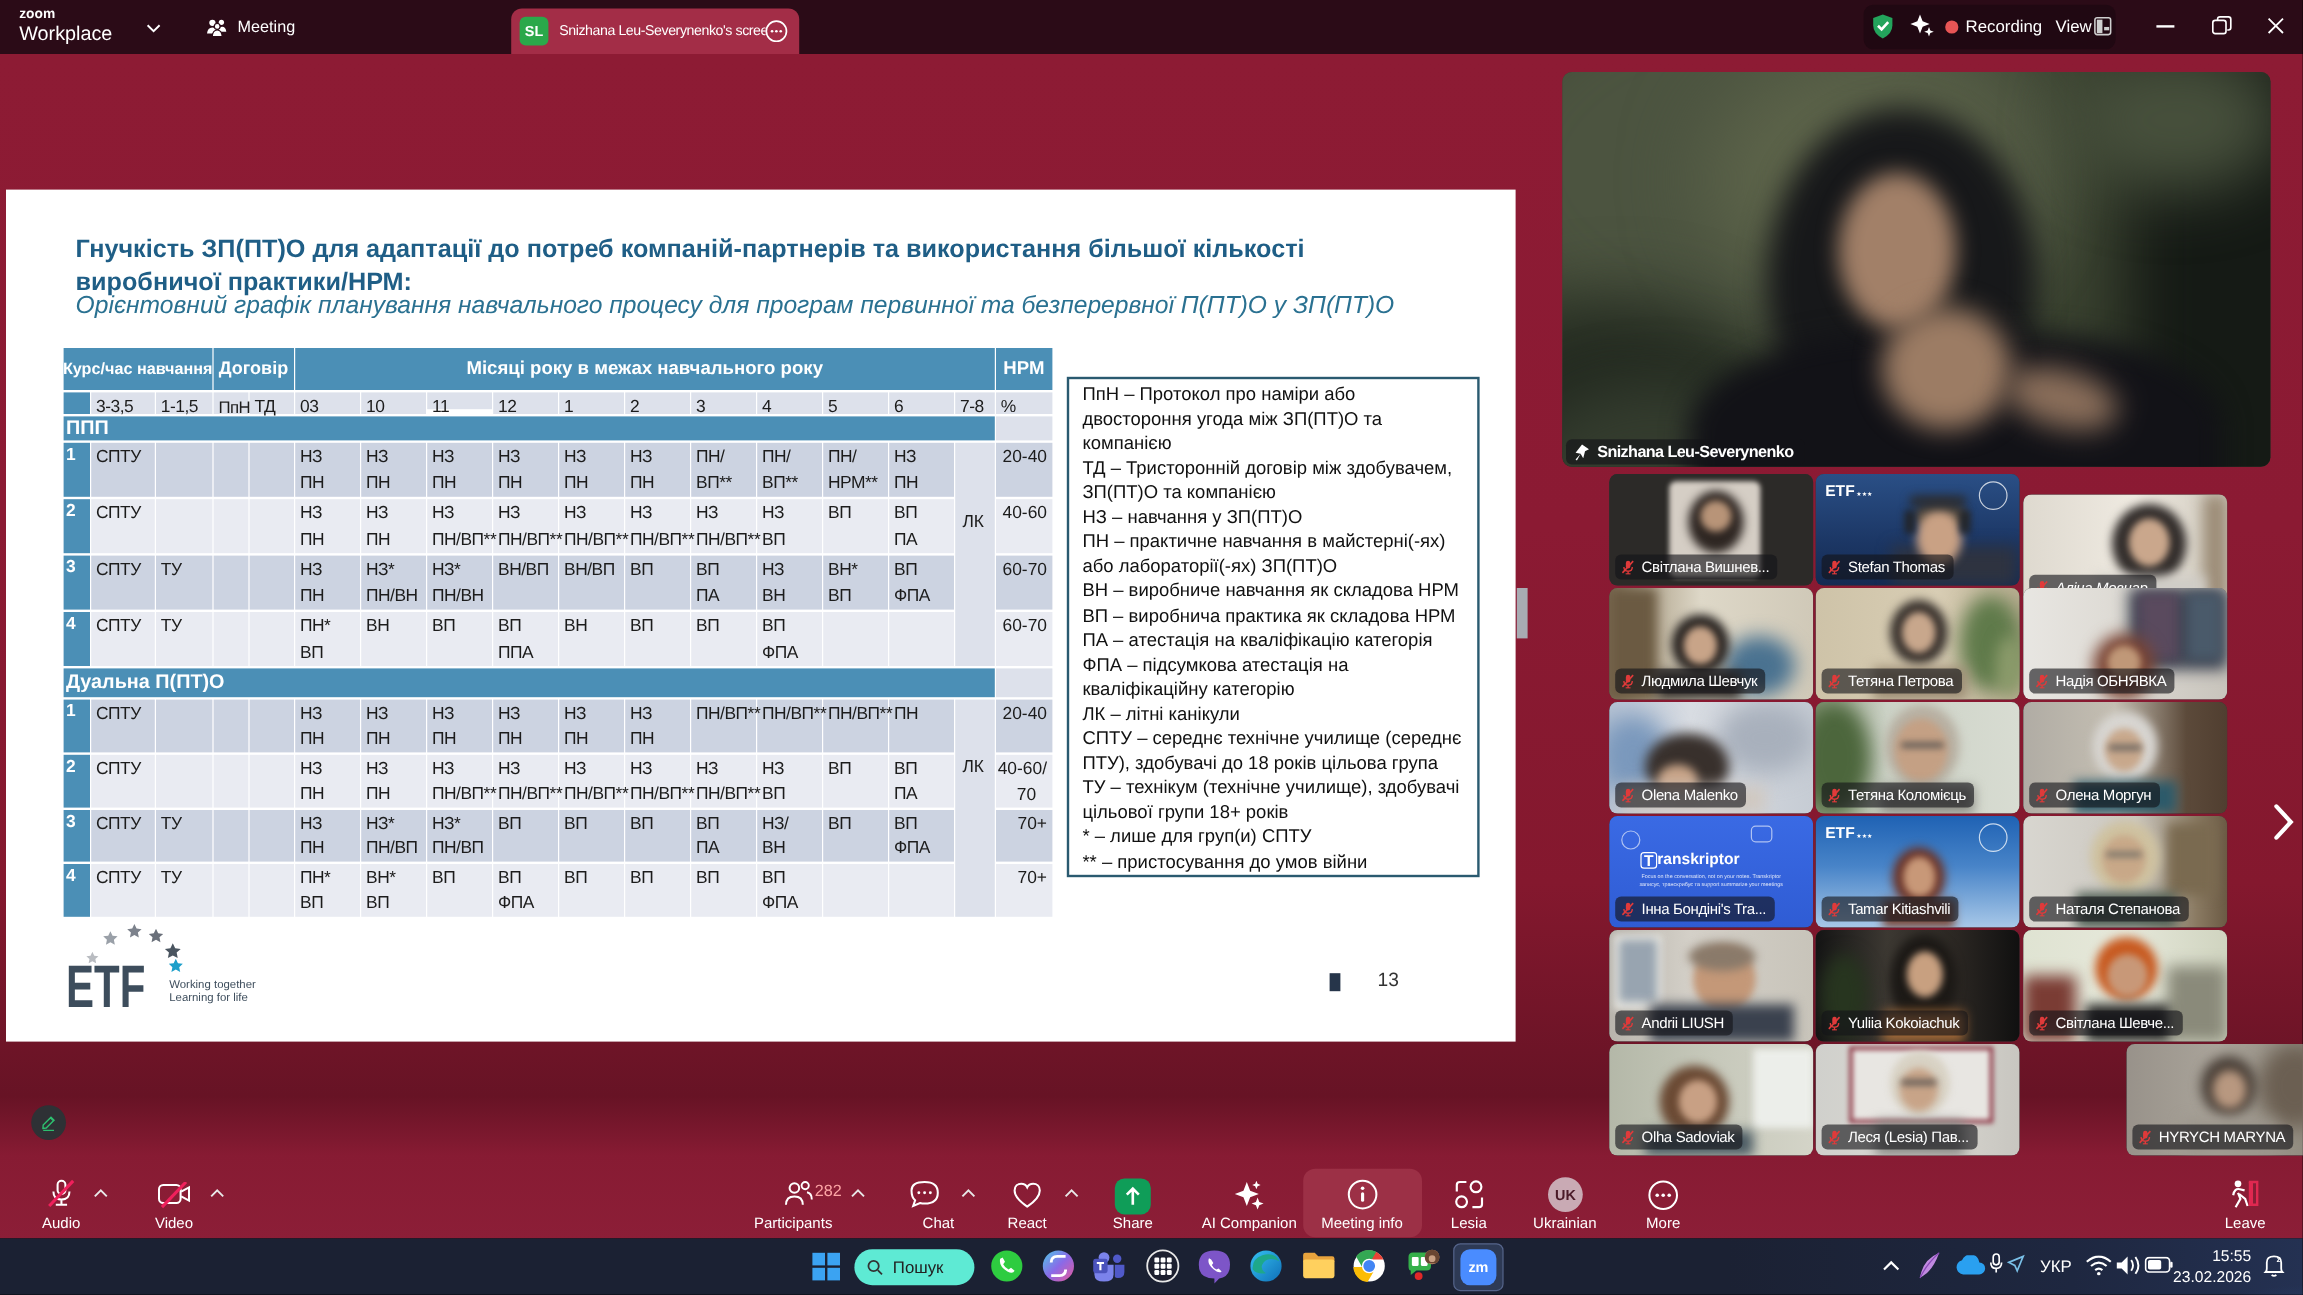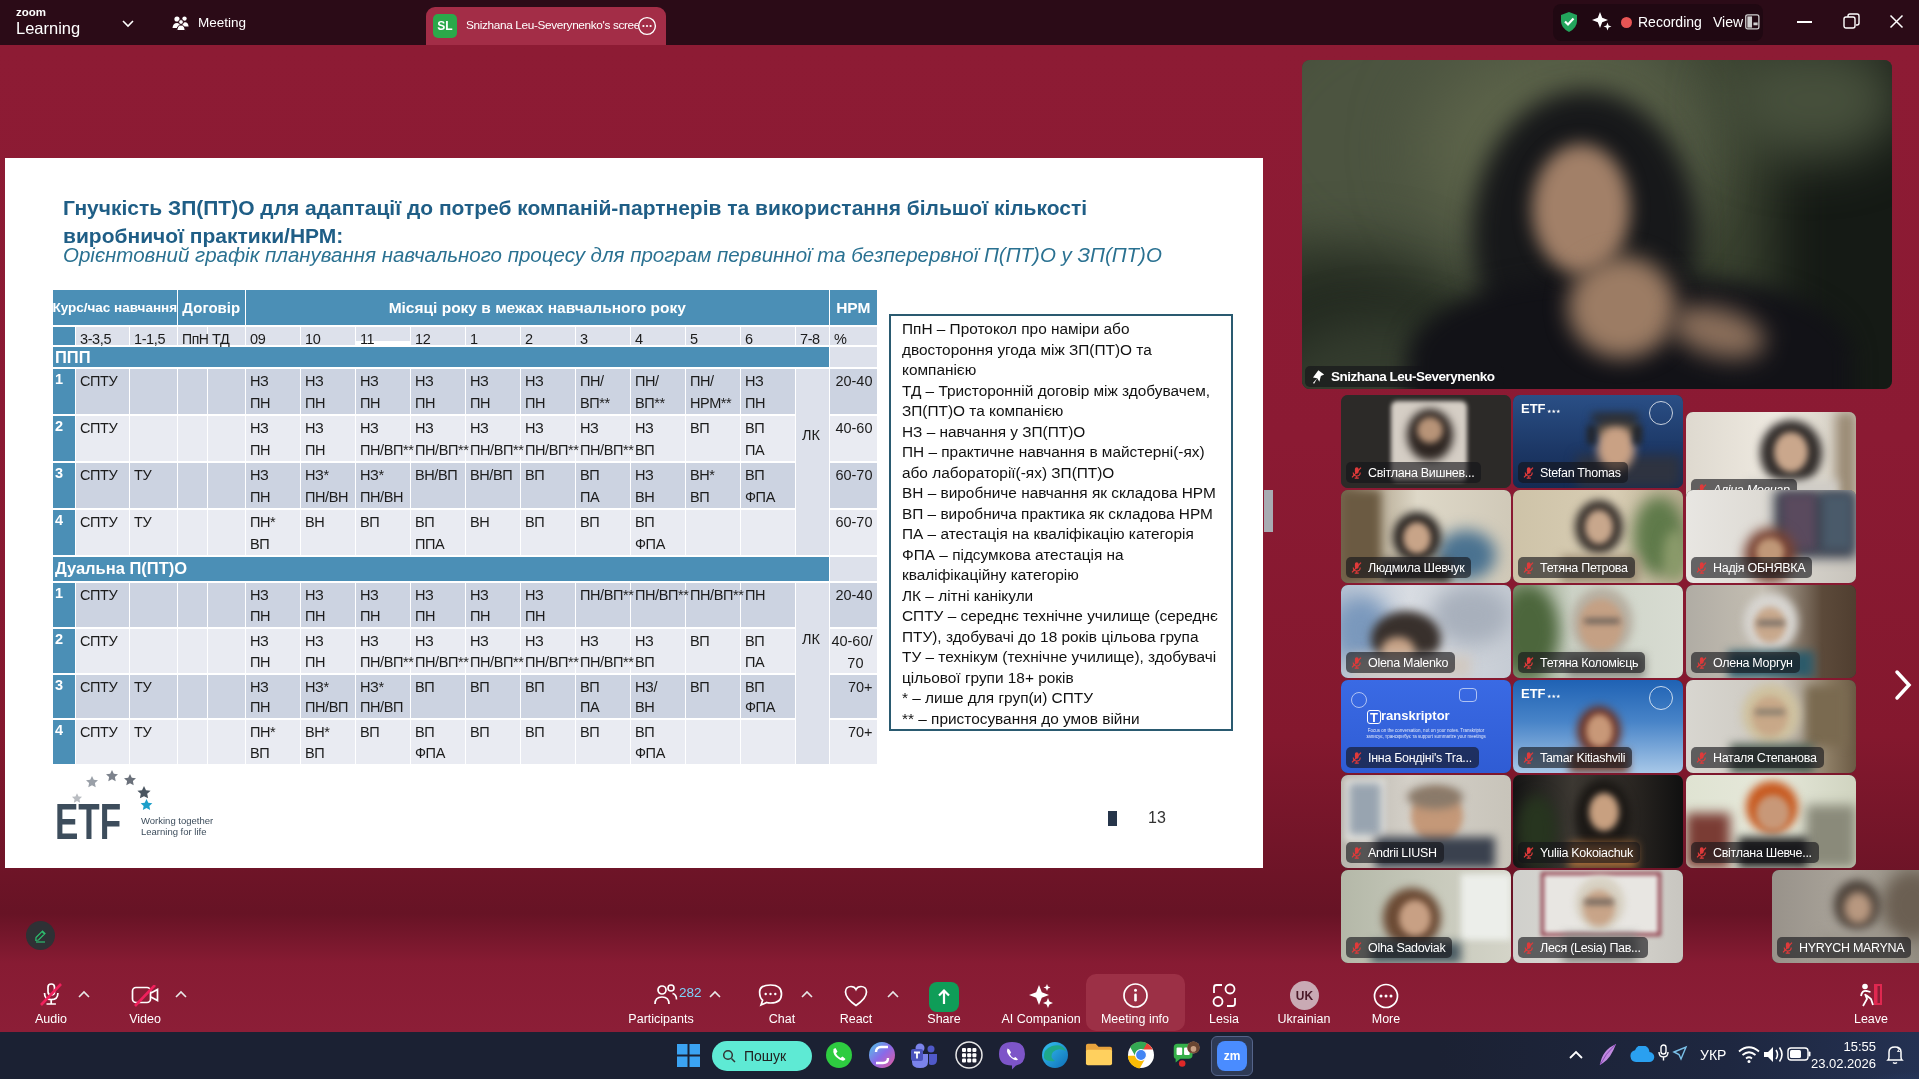--- a/index.html
+++ b/index.html
@@ -25,21 +25,21 @@
 .blob{position:absolute;border-radius:50%;}
 .tblbl{position:absolute;color:#fff;font-size:12.5px;text-align:center;white-space:nowrap;transform:translateX(-50%);}
 
 #taskbar{left:0;top:1032px;width:1919px;height:47px;background:linear-gradient(90deg,#1b2133 0%,#1b2133 75%,#1e2740 90%,#243152 100%);}
 .tsk{position:absolute;top:1040px;width:30px;height:30px;}
 .tray{color:#fff;font-size:13.5px;}
 </style></head>
 <body>
 <div class="abs" id="titlebar"></div>
 <div class="abs wt" style="left:16px;top:6px;font-size:11.5px;font-weight:bold;">zoom</div>
-<div class="abs wt" style="left:16px;top:19px;font-size:16.5px;">Learning</div>
+<div class="abs wt" style="left:16px;top:19px;font-size:16.5px;">Workplace</div>
 <svg class="abs" style="left:121px;top:19px;" width="14" height="10">
     <path d="M2 2 L7 7 L12 2" stroke="#fff" stroke-width="1.6" fill="none"></path>
   </svg>
 <svg class="abs" style="left:172px;top:15px;" width="18" height="16" viewBox="0 0 18 16">
 <circle cx="5" cy="4" r="2.6" fill="#fff"></circle>
     <circle cx="12.5" cy="3.6" r="2.2" fill="#fff"></circle>
 <path d="M0.5 13 q0.5 -5 4.5 -5 q4 0 4.5 5 z" fill="#fff"></path>
     <path d="M9.8 11.5 q0.6 -4.2 3.4 -4.2 q2.8 0 3.4 4.2 z" fill="#fff"></path>
 <circle cx="9" cy="7" r="2.4" fill="#fff" stroke="#2b0b17" stroke-width="1"></circle>
     <path d="M4.8 15.5 q0.5 -5.5 4.2 -5.5 q3.7 0 4.2 5.5 z" fill="#fff" stroke="#2b0b17" stroke-width="1"></path>
@@ -94,21 +94,21 @@
 <div class="cell " style="left:130px;top:327px;width:46.5px;height:18px;background:#dde1eb;font-size:14.5px;">
     <span class="cl1">1-1,5</span>
   </div>
 <div class="cell " style="left:178px;top:327px;width:28.5px;height:18px;background:#dde1eb;font-size:14px;">
     <span class="cl1">ПпН</span>
   </div>
 <div class="cell " style="left:208px;top:327px;width:36.5px;height:18px;background:#dde1eb;font-size:14.5px;">
     <span class="cl1">ТД</span>
   </div>
 <div class="cell " style="left:246px;top:327px;width:53.5px;height:18px;background:#dde1eb;font-size:14.5px;">
-    <span class="cl1">09</span>
+    <span class="cl1">03</span>
   </div>
 <div class="cell " style="left:301px;top:327px;width:53.5px;height:18px;background:#dde1eb;font-size:14.5px;">
     <span class="cl1">10</span>
   </div>
 <div class="cell " style="left:356px;top:327px;width:53.5px;height:14px;background:#dde1eb;font-size:14.5px;">
     <span class="cl1">11</span>
   </div>
 <div class="cell " style="left:411px;top:327px;width:53.5px;height:18px;background:#dde1eb;font-size:14.5px;">
     <span class="cl1">12</span>
   </div>
@@ -840,21 +840,21 @@
 <svg class="abs" style="left:174px;top:990px;" width="14" height="9">
     <path d="M2 7 L7 2 L12 7" stroke="#e8e8e8" stroke-width="1.6" fill="none"></path>
   </svg>
 <div class="tblbl" style="left:145px;top:1012px;">Video</div>
 <svg class="abs" style="left:652px;top:983px;" width="26" height="25" viewBox="0 0 26 25">
 <circle cx="10" cy="7" r="4" stroke="#fff" stroke-width="1.7" fill="none"></circle>
 <path d="M3 21 q0 -7 7 -7 q7 0 7 7" stroke="#fff" stroke-width="1.7" fill="none"></path>
 <circle cx="19" cy="5" r="3" stroke="#fff" stroke-width="1.6" fill="none"></circle>
 <path d="M20.5 10.5 q4 .8 4 6" stroke="#fff" stroke-width="1.6" fill="none"></path>
   </svg>
-<div class="abs" style="left:679px;top:985px;color:#7dd3fc;font-size:13.5px;">282</div>
+<div class="abs" style="left:679px;top:985px;color:#fca5a5;font-size:13.5px;">282</div>
 <svg class="abs" style="left:708px;top:990px;" width="14" height="9">
     <path d="M2 7 L7 2 L12 7" stroke="#e8e8e8" stroke-width="1.6" fill="none"></path>
   </svg>
 <div class="tblbl" style="left:661px;top:1012px;">Participants</div>
 <svg class="abs" style="left:757px;top:983px;" width="27" height="26" viewBox="0 0 27 26">
 <path d="M13.5 2 q11 0 11 9 q0 9 -11 9 q-2 0 -3.8 -.5 L4 22 l1.6 -4.8 q-3 -2.4 -3 -8.2 q0 -7 10.9 -7z" stroke="#fff" stroke-width="1.7" fill="none"></path>
 <circle cx="8.7" cy="11" r="1.2" fill="#fff"></circle>
     <circle cx="13.5" cy="11" r="1.2" fill="#fff"></circle>
     <circle cx="18.3" cy="11" r="1.2" fill="#fff"></circle>
   </svg>

